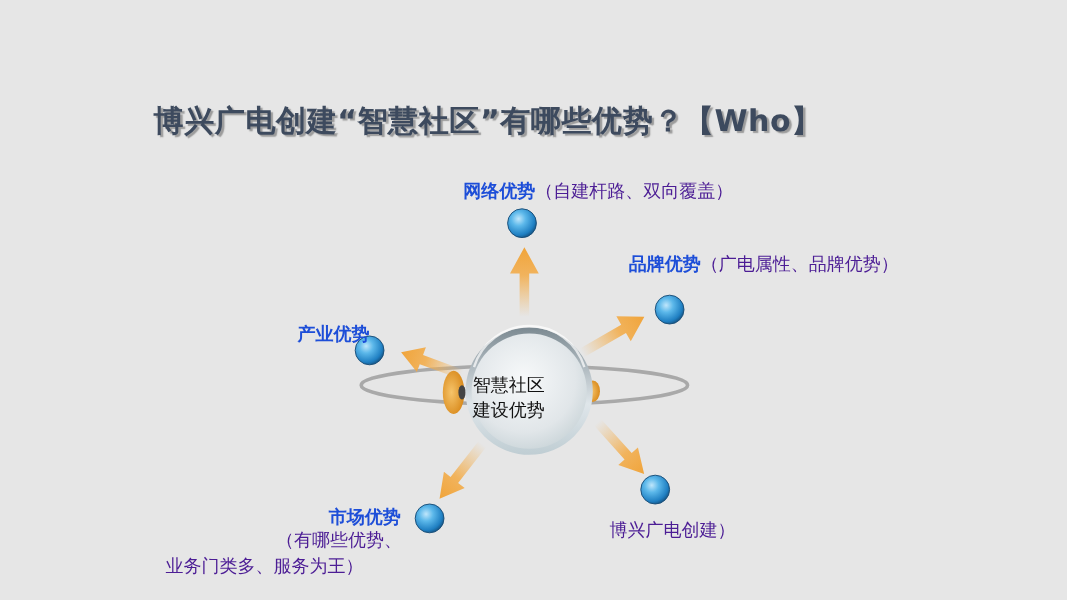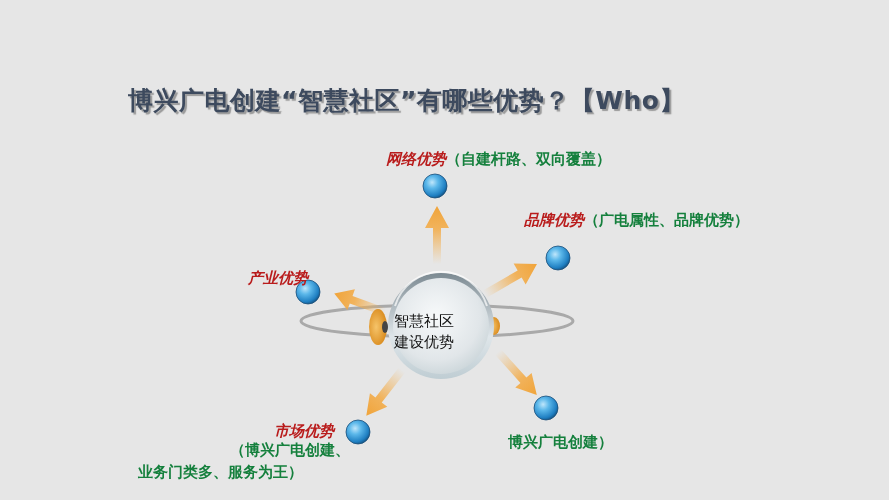--- a/index.html
+++ b/index.html
@@ -15,22 +15,22 @@
       font-size: 25px; font-weight: bold; color: #3d4a5e;
       letter-spacing: 0.5px;
       text-shadow: 2px 2px 1px #9a9a9a;
       white-space: nowrap;
     }
     .diagram { position: absolute; left: 0; top: 0; width: 889px; height: 500px; }
     .label {
       position: absolute; font-size: 15px; color: #2b4a78; line-height: 22px;
       white-space: nowrap;
     }
-    .label .head { font-weight: bold; color: #b91c1c; font-style: italic; }
-    .label .desc { color: #15803d; font-weight: bold; }
+    .label .head { font-weight: bold; color: #1d4ed8; }
+    .label .desc { color: #4c1d95; }
     .center-text {
       position: absolute; left: 394px; top: 255px; width: 90px;
       font-size: 15px; line-height: 21px; color: #111;
     }
     .page-num {
       position: absolute; left: 748px; top: 480px;
       font-size: 17px; font-weight: bold; color: #111;
     }
   </style>
 </head>
@@ -126,21 +126,21 @@
   </div>
 
   <div class="label" style="left:248px; top:211px;">
     <span class="head">产业优势</span>
   </div>
 
   <div class="label" style="left:274px; top:364px;">
     <span class="head">市场优势</span>
   </div>
   <div class="label" style="left:138px; top:383px;">
-    <div class="desc" style="padding-left:92px;">（博兴广电创建、</div>
+    <div class="desc" style="padding-left:92px;">（有哪些优势、</div>
     <div class="desc">业务门类多、服务为王）</div>
   </div>
 
   <div class="label" style="left:508px; top:375px;">
     <div class="desc">博兴广电创建）</div>
   </div>
 
   <div class="page-num">11</div>
 </div>
 

